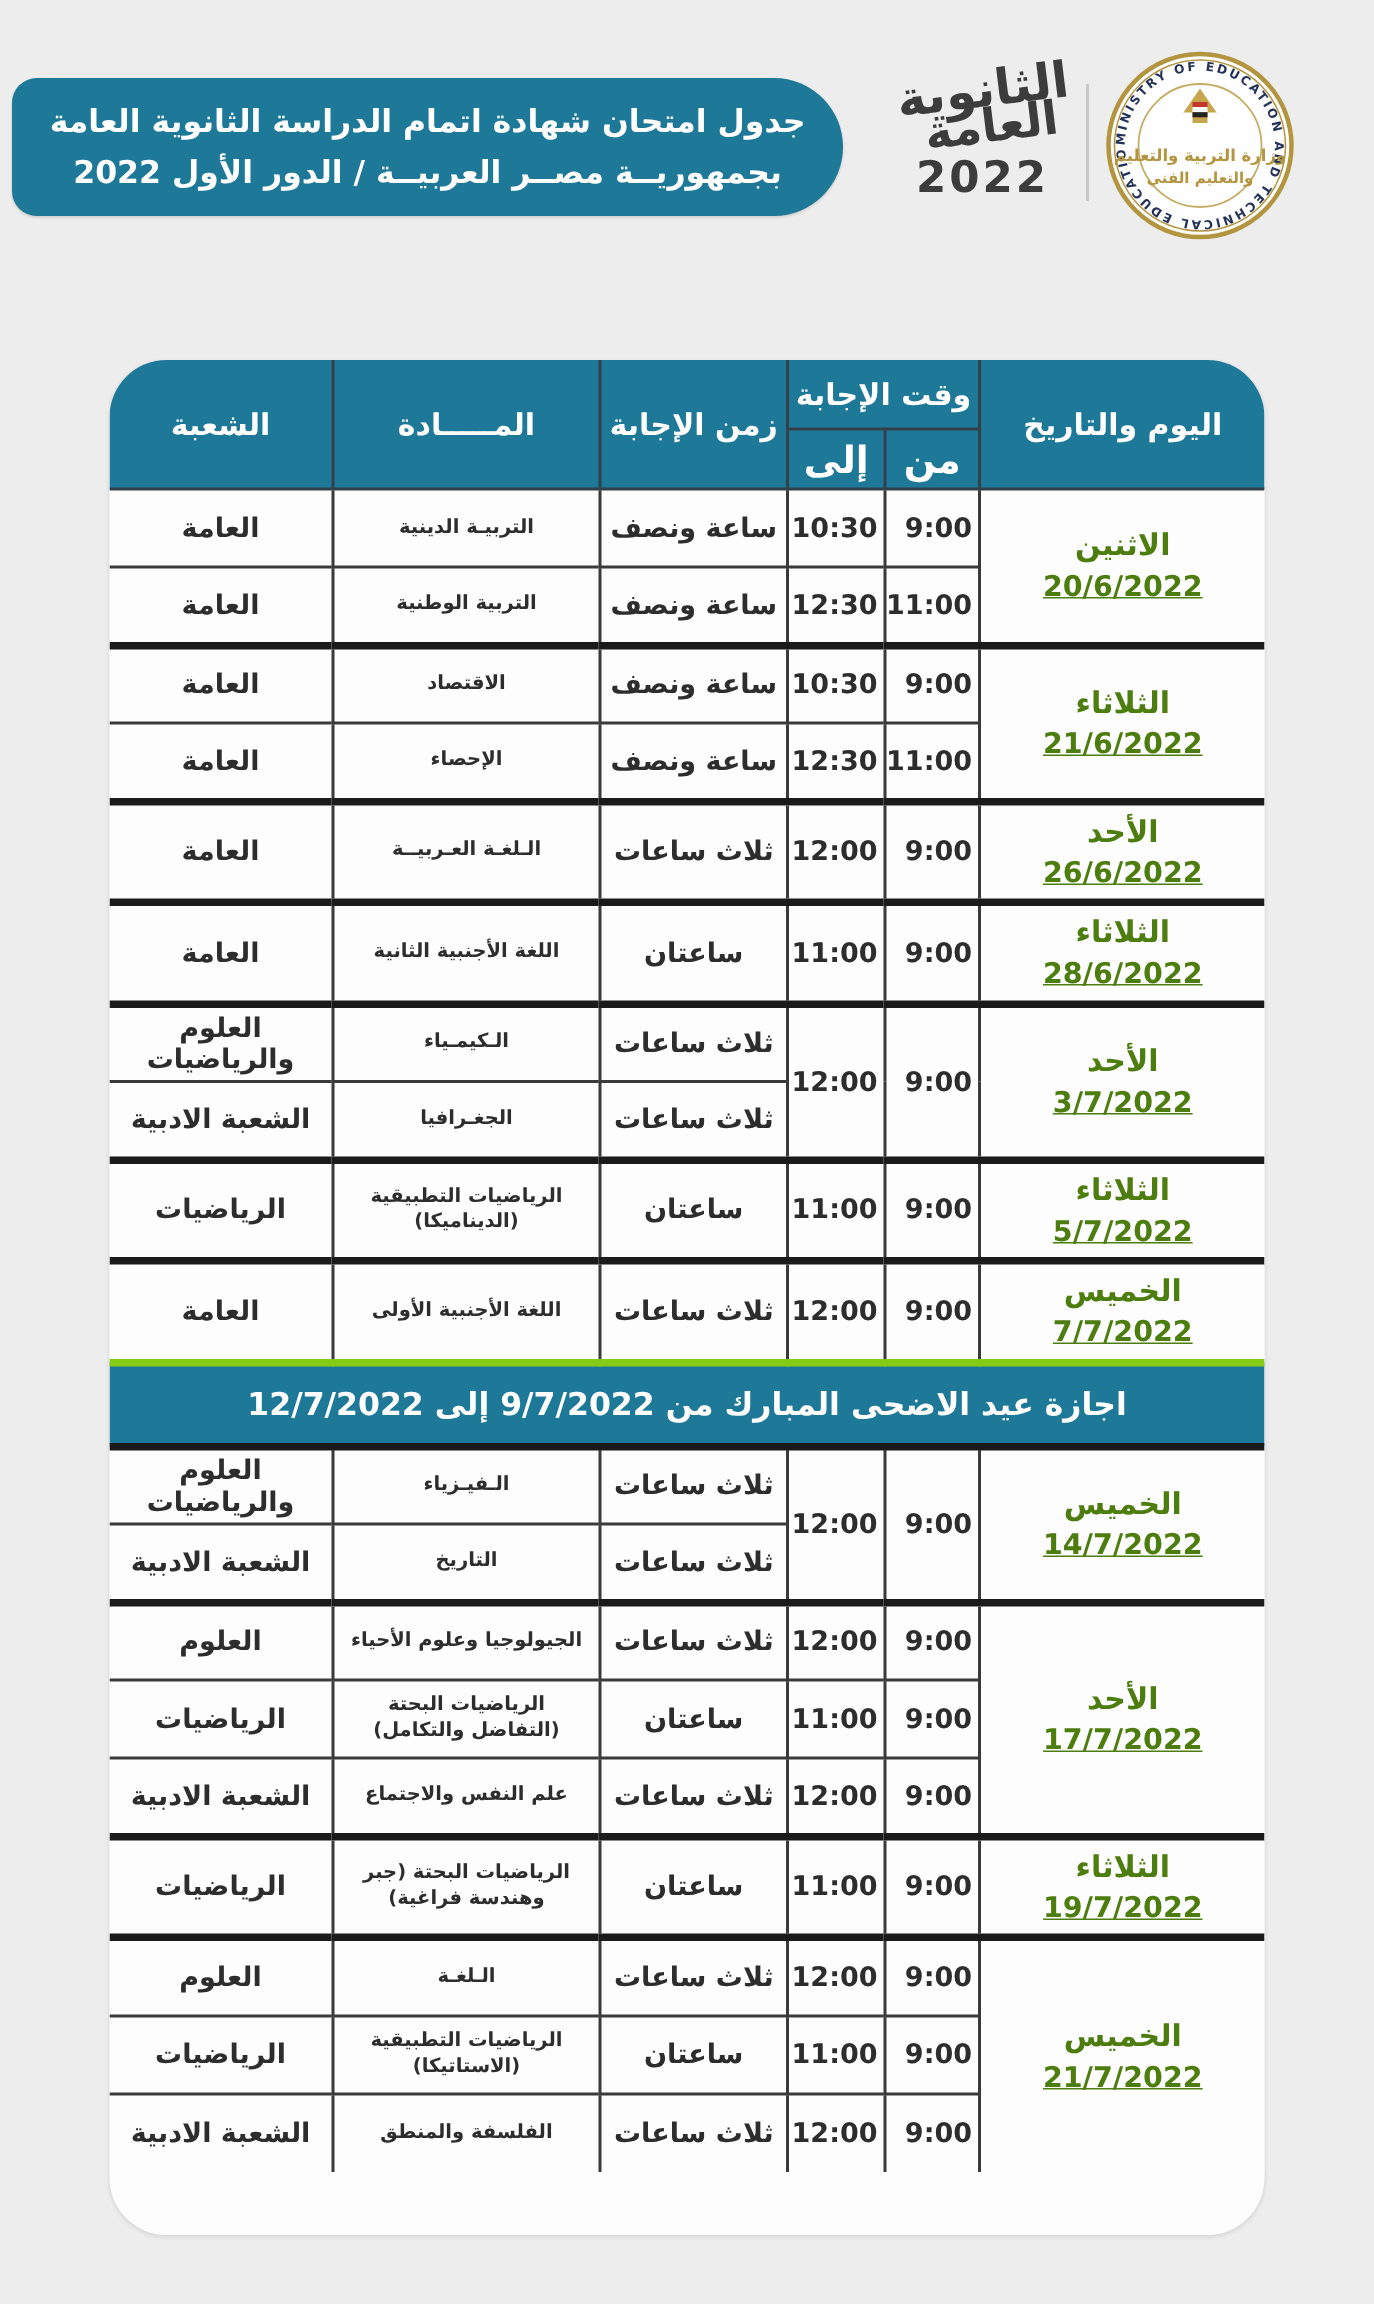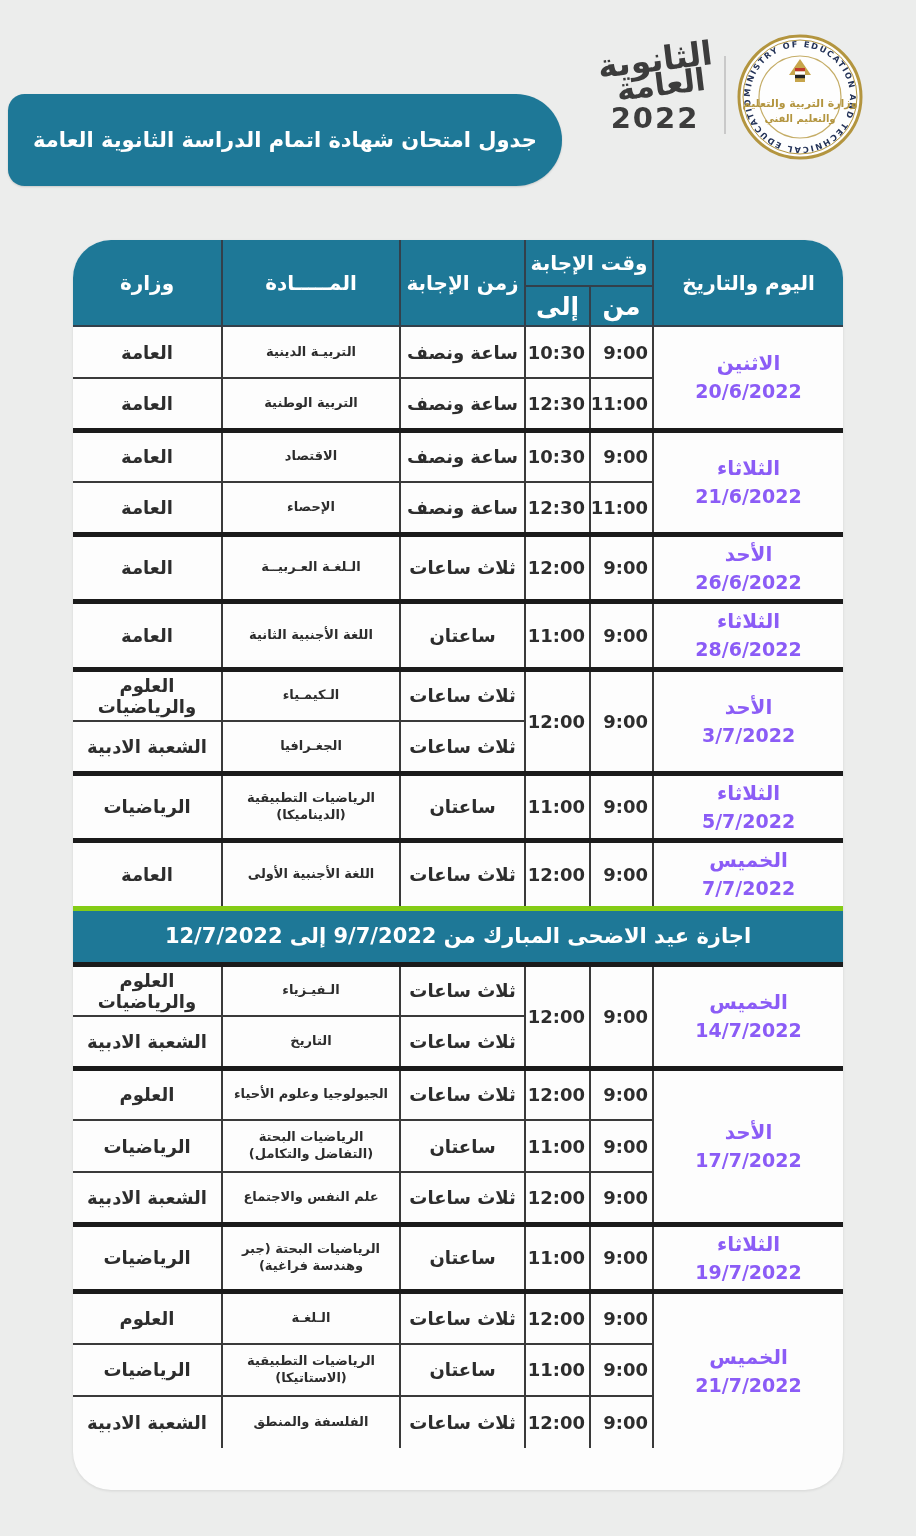--- a/index.html
+++ b/index.html
@@ -12,21 +12,20 @@
   .page{position:relative;width:916px;height:1536px;}
 
   
   .banner{
     position:absolute;left:8px;top:52px;width:554px;height:92px;
     background:#1e7897;border-radius:18px 50px 50px 18px;
     color:#ffffff;font-weight:bold;direction:rtl;text-align:center;
     display:flex;flex-direction:column;justify-content:center;gap:7px;
     font-size:21px;line-height:1.25;
     box-shadow:0 1px 2px rgba(0,0,0,.15);
-    margin-top:42px;
   }
 
   
   .brand{
     position:absolute;left:592px;top:40px;width:126px;
     text-align:center;color:#3c3c3c;font-weight:bold;direction:rtl;
   }
   .brand .b1{font-size:33px;transform:rotate(-7deg);}
   .brand .b2{font-size:31px;margin-top:-12px;transform:rotate(-7deg) translateX(6px);}
   .brand .byear{font-size:29px;letter-spacing:2px;margin-top:-2px;}
@@ -53,39 +52,40 @@
   }
   thead tr.h1{height:46px;}
   thead tr.h2{height:40px;}
   thead tr.h2 th{font-size:25px;}
   td{
     border:2px solid #3a3a3a;text-align:center;vertical-align:middle;
     font-weight:bold;color:#2d2d2d;font-size:18px;padding:3px 4px;
     background:#fdfdfd;
   }
   tbody tr{height:52px;}
-  td.day{font-size:20px;color:#8b5cf6;line-height:1.45;}
-  td.day .ddate{font-size:19px;}
+  td.day{font-size:20px;color:#4d7c0f;line-height:1.45;}
+  td.day .ddate{font-size:19px;text-decoration:underline;}
   td.time{font-size:18px;padding-left:16px;}
   td.subj{font-size:13px;line-height:1.3;}
   td.branch{font-size:18px;}
   tr.gstart td{border-top:5px solid #1b1b1b;}
   tr.holiday{height:56px;}
   tr.holiday td{
     background:#1e7897;color:#ffffff;font-size:21px;
     border-top:5px solid #84cc16;border-bottom:5px solid #1b1b1b;
   }
 </style>
 </head>
 <body>
 
 <div class="page">
 
   <div class="banner">
     <div>جدول امتحان شهادة اتمام الدراسة الثانوية العامة</div>
+    <div>بجمهوريــة مصــر العربيــة / الدور الأول 2022</div>
   </div>
 
   <div class="brand">
     <div class="b1">الثانوية</div>
     <div class="b2">العامة</div>
     <div class="byear">2022</div>
   </div>
 
   <div class="hdr-divider"></div>
 
@@ -118,21 +118,21 @@
         <col style="width:125px">
           <col style="width:178px">
           <col style="width:149px">
       </colgroup>
       <thead>
         <tr class="h1">
           <th rowspan="2">اليوم والتاريخ</th>
           <th colspan="2">وقت الإجابة</th>
           <th rowspan="2">زمن الإجابة</th>
           <th rowspan="2">المـــــادة</th>
-          <th rowspan="2">وزارة</th>
+          <th rowspan="2">الشعبة</th>
         </tr>
         <tr class="h2">
           <th>من</th>
           <th>إلى</th>
         </tr>
       </thead>
       <tbody>
           <tr>
             <td class="day" rowspan="2">
               <div class="dname">الاثنين</div>

